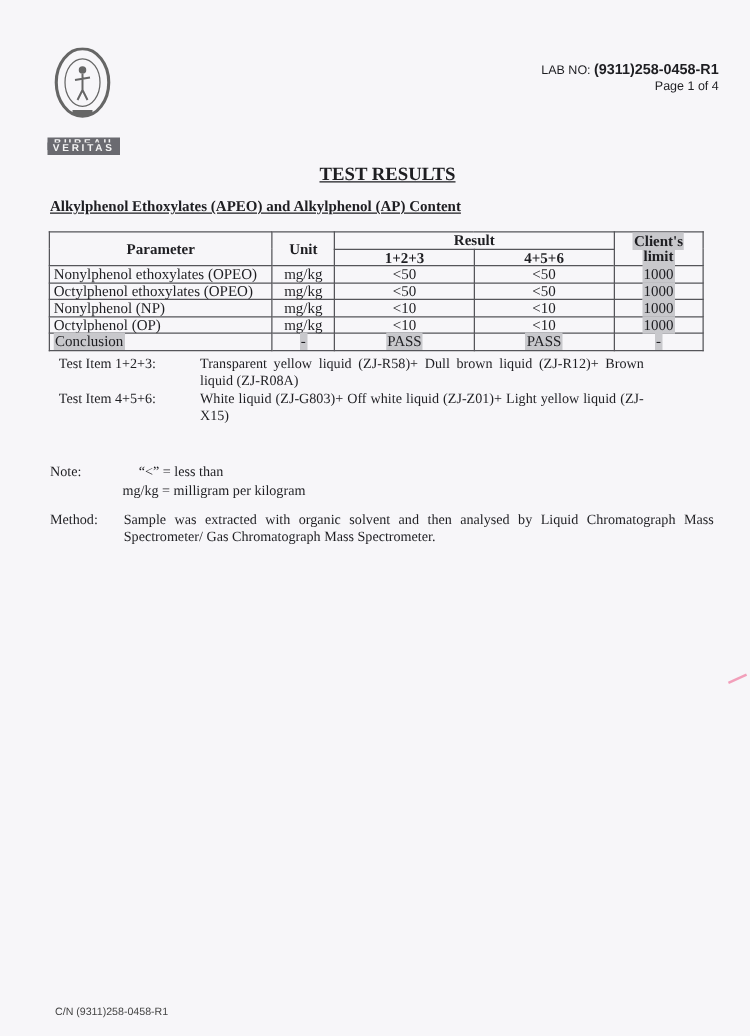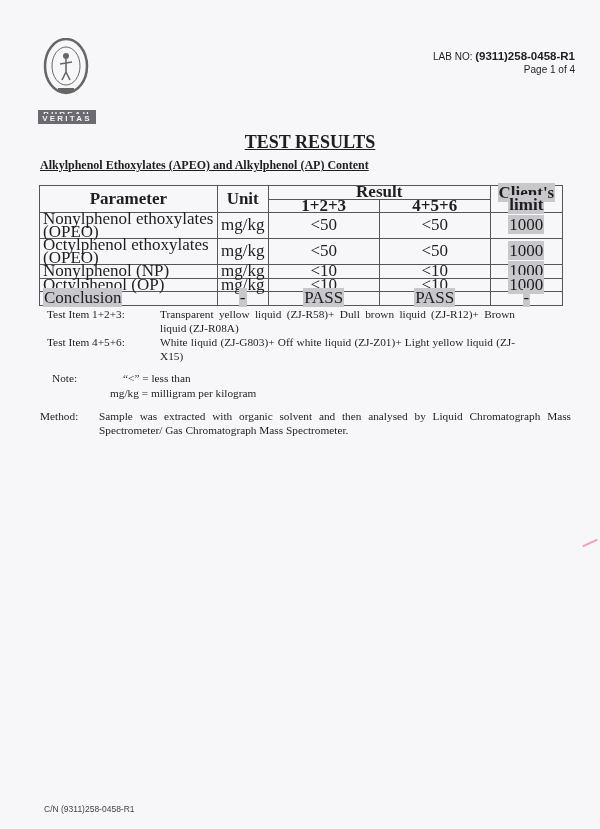--- a/index.html
+++ b/index.html
@@ -18,45 +18,45 @@
   }
   .bv1 { top: 72px; }
   .bv2 { top: 76px; }
   .labno {
     position: absolute; right: 25px; top: 50px; text-align: right;
     font-family: "Liberation Sans", sans-serif; font-size: 10px; line-height: 13px;
   }
   .labno .num { font-weight: bold; font-size: 11.5px; }
   .title {
     position: absolute; left: 0; width: 600px; top: 132px; text-align: center;
-    font-weight: bold; font-size: 18px; text-decoration: underline;
+    font-weight: bold; font-size: 15px; text-decoration: underline;
   }
   .title span { margin-left: 20px; }
   .subtitle {
     position: absolute; left: 40px; top: 158px;
     font-weight: bold; font-size: 12px; text-decoration: underline;
   }
   table.res {
     position: absolute; left: 39px; top: 185px; width: 524px;
-    border-collapse: collapse; font-size: 17px;
+    border-collapse: collapse; font-size: 12px;
   }
   table.res td, table.res th {
     border: 1px solid #55555a; padding: 0 3px; height: 12.5px; line-height: 12.5px;
   }
   table.res th { font-weight: bold; text-align: center; }
   .c-param { width: 179px; text-align: left; }
   .c-unit { width: 44px; text-align: center; }
   .c-r { width: 110px; text-align: center; }
   .c-lim { width: 66px; text-align: center; }
   .hl { background: #c8c8cc; padding: 0 1px; }
-  .items { position: absolute; left: 47px; top: 308px; font-size: 11.3px; line-height: 13.5px; font-family: Liberation Serif, serif; }
+  .items { position: absolute; left: 47px; top: 285px; font-size: 11.3px; line-height: 13.5px; font-family: Liberation Serif, serif; }
   .row { display: flex; margin-bottom: 1px; }
   .lbl { width: 113px; flex: none; }
   .txt { width: 355px; text-align: justify; }
-  .note { position: absolute; left: 40px; top: 372px; font-size: 11.3px; line-height: 13.5px; margin-left: 12px; }
+  .note { position: absolute; left: 40px; top: 372px; font-size: 11.3px; line-height: 13.5px; }
   .note .lbl { width: 58px; }
   .note .l1 { padding-left: 13px; }
   .method { position: absolute; left: 40px; top: 410px; font-size: 11.3px; line-height: 13.5px; }
   .method .lbl { width: 59px; }
   .method .txt { width: 472px; }
   .footer {
     position: absolute; left: 44px; top: 804px;
     font-family: Liberation Sans, sans-serif; font-size: 8.5px; color: #444;
   }
   .pen {

